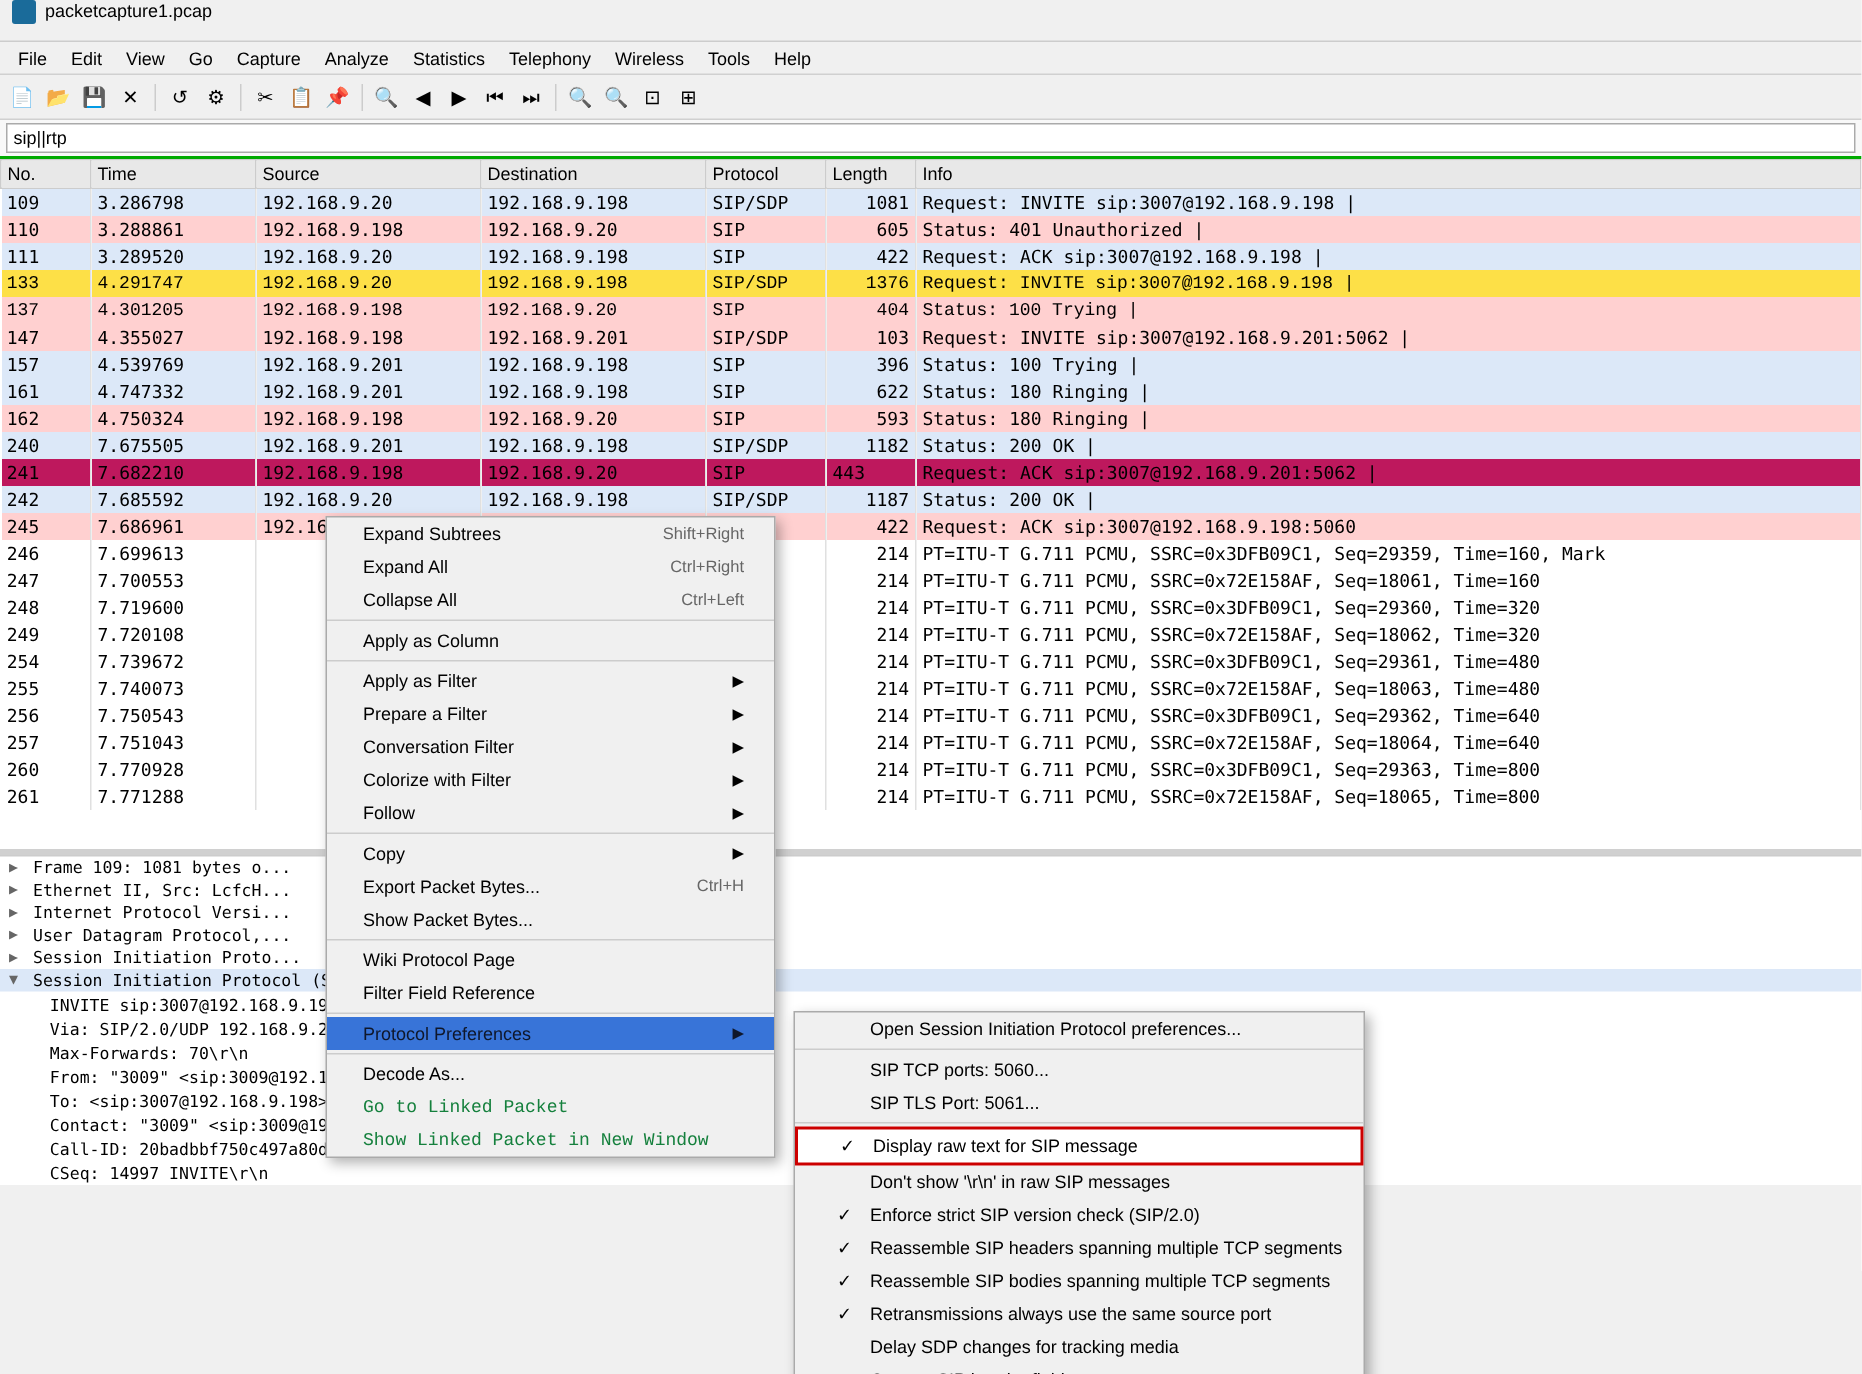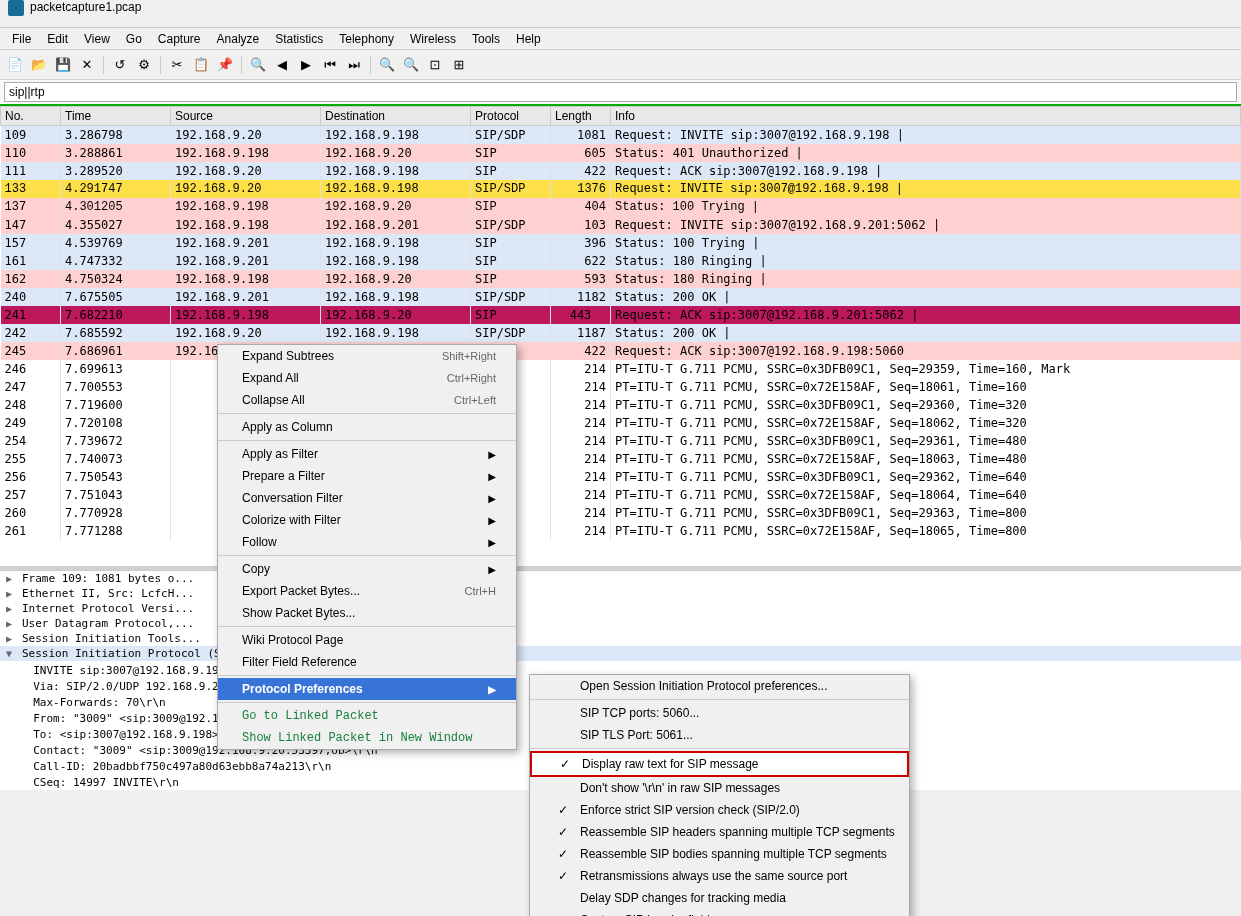--- a/index.html
+++ b/index.html
@@ -146,21 +146,21 @@
       margin-top: 20px;
     }
     .ctx-item {
       padding: 4px 20px 4px 24px;
       cursor: pointer;
       display: flex;
       justify-content: space-between;
       align-items: center;
       white-space: nowrap;
     }
-    .ctx-item.highlighted { background: #3874d8; color: #ffffff; font-weight: bold; }
+    .ctx-item.highlighted { background: #3874d8; color: #0f172a; }
     .ctx-item .shortcut { color: #666; font-size: 11px; margin-left: 30px; }
     .ctx-item .arrow { font-size: 10px; }
     .ctx-sep { height: 1px; background: #ccc; margin: 2px 0; }
     .ctx-item.disabled { color: #15803d; cursor: default; font-family: Liberation Mono, monospace; }
 
     
     .submenu-protocol {
       position: absolute;
       top: 568px;
       left: 529px;
@@ -339,21 +339,21 @@
       <td>SIP/SDP</td>
       <td style="text-align:right">1182</td>
       <td>Status: 200 OK  |</td>
     </tr>
           <tr style="background: #be185d;">
       <td>241</td>
       <td>7.682210</td>
       <td>192.168.9.198</td>
       <td>192.168.9.20</td>
       <td>SIP</td>
-      <td style="text-align:center">443</td>
+      <td style="text-align:left">443</td>
       <td>Request: ACK sip:3007@192.168.9.201:5062  |</td>
     </tr>
           <tr style="background: rgb(220, 232, 248);">
       <td>242</td>
       <td>7.685592</td>
       <td>192.168.9.20</td>
       <td>192.168.9.198</td>
       <td>SIP/SDP</td>
       <td style="text-align:right">1187</td>
       <td>Status: 200 OK  |</td>
@@ -475,21 +475,21 @@
     <div class="detail-item">
       <span class="expander">▶</span>
       <span>Internet Protocol Versi...</span>
     </div>
     <div class="detail-item">
       <span class="expander">▶</span>
       <span>User Datagram Protocol,...</span>
     </div>
     <div class="detail-item">
       <span class="expander">▶</span>
-      <span>Session Initiation Tools...</span>
+      <span>Session Initiation Proto...</span>
     </div>
     <div class="detail-item" style="background:#dce8f8;">
       <span class="expander">▼</span>
       <span>Session Initiation Protocol (SIP as raw text)</span>
     </div>
     <div class="detail-sip-content">  INVITE sip:3007@192.168.9.198 SIP/2.0\r\n
   Via: SIP/2.0/UDP 192.168.9.20:53397;rport;branch=z9hG4bKPj06a1...
   Max-Forwards: 70\r\n
   From: "3009" &lt;sip:3009@192.168.9.198&gt;;tag=62f010378c9c43f0a96f...
   To: &lt;sip:3007@192.168.9.198&gt;\r\n
@@ -557,20 +557,23 @@
     </div>
     <div class="ctx-item">
       <span>Filter Field Reference</span>
     </div>
     <div class="ctx-sep"></div>
     <div class="ctx-item highlighted">
       <span>Protocol Preferences</span>
       <span class="arrow">▶</span>
     </div>
     <div class="ctx-sep"></div>
+    <div class="ctx-item">
+      <span>Decode As...</span>
+    </div>
     <div class="ctx-item disabled">
       <span>Go to Linked Packet</span>
     </div>
     <div class="ctx-item disabled">
       <span>Show Linked Packet in New Window</span>
     </div>
   </div>
 
   <div class="submenu-protocol">
     <div class="sub-item">

